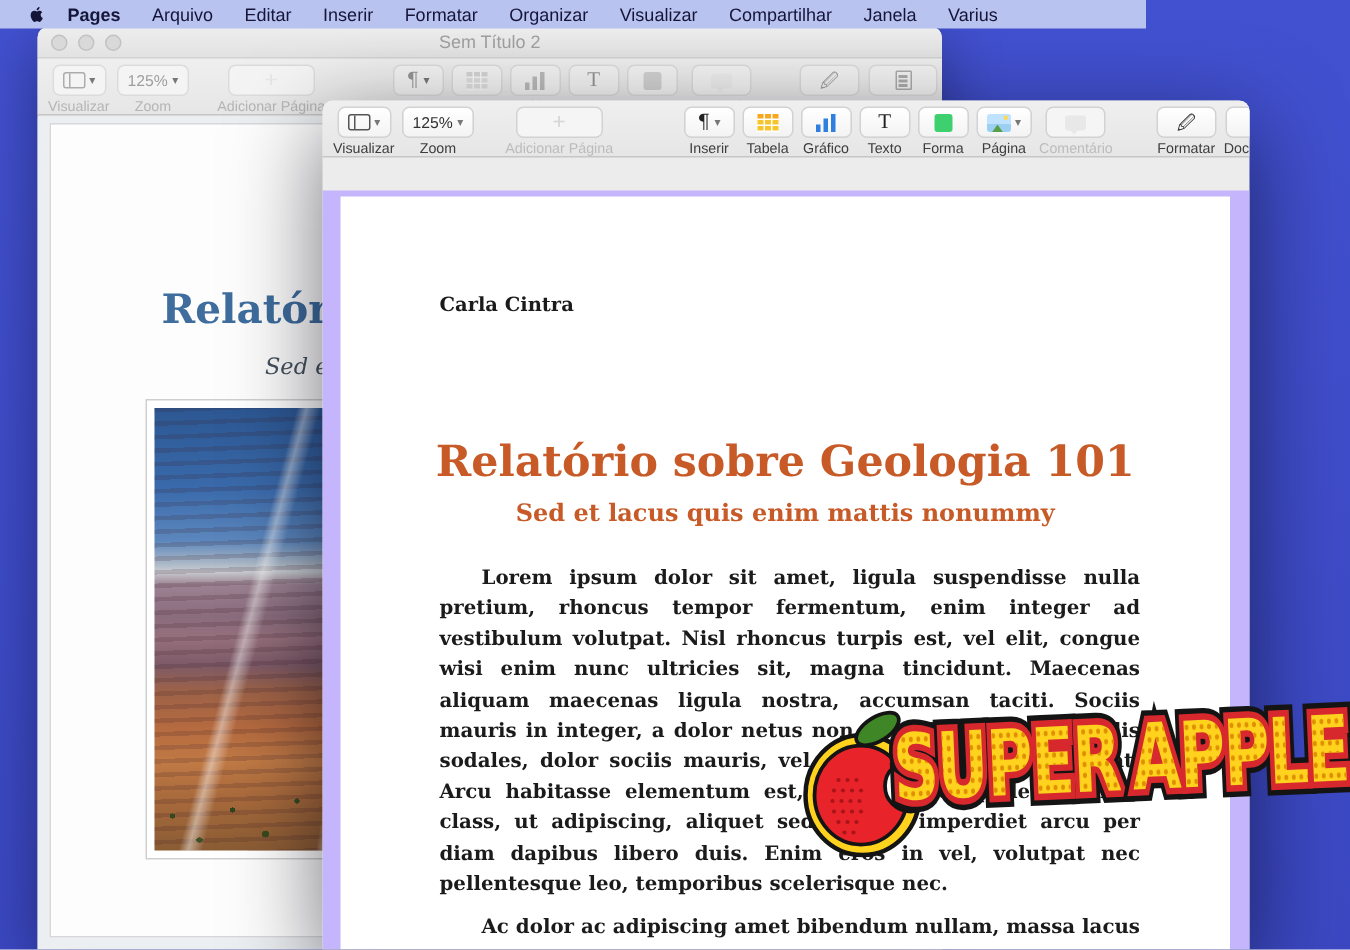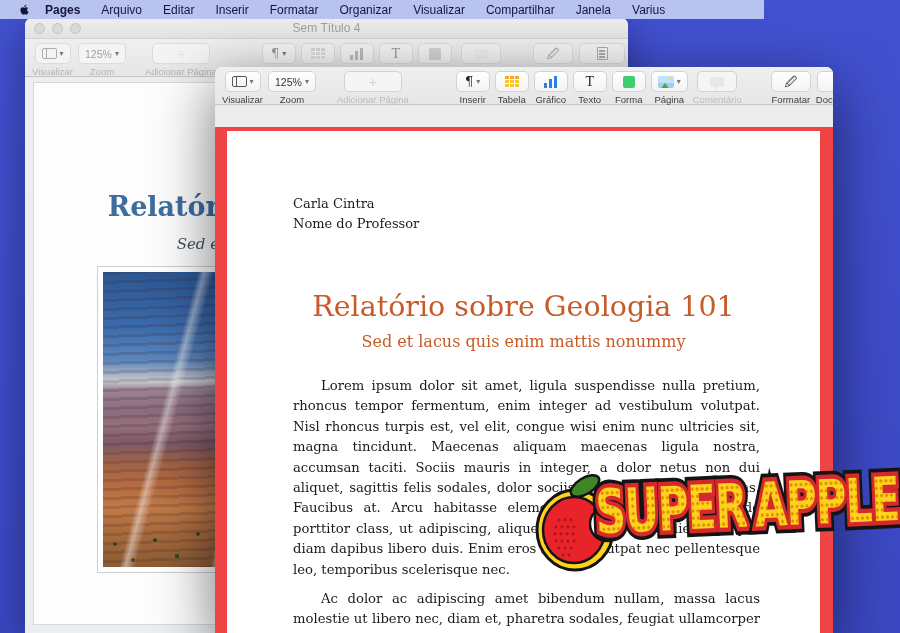--- a/index.html
+++ b/index.html
@@ -115,21 +115,21 @@
       repeating-linear-gradient(178deg,rgba(60,30,40,.18) 0 3px,transparent 3px 9px),
       linear-gradient(180deg,
         #2c5792 0%, #3a6aab 18%, #5c87bd 30%, #a8b6c6 35%, #c9cdd2 37%,
         #9c8292 40%, #8a6c7d 47%, #96707c 52%, #7d5a68 58%,
         #9c6248 64%, #b56a3f 72%, #c07a45 80%, #a96a3c 88%, #8a5c34 100%);
   }
   
   #frontwin { left:215px; top:67px; width:618px; height:566px;
     box-shadow:0 18px 60px rgba(0,0,15,.55); }
   #frontwin .content { position:absolute; top:60px; bottom:0; left:0; right:0;
-    background:#ef4444; }
+    background:#c4b5fd;font-weight:bold; }
   #frontwin .page { position:absolute; left:12px; right:13px; top:4px; bottom:0;
     background:#ffffff; overflow:hidden;
     font-family:"DejaVu Serif","Liberation Serif",serif; color:#1b1b1b; }
   .doc-header { position:absolute; left:66px; top:63px; font-size:13px;
     line-height:20px; }
   .doc-title { position:absolute; top:159px; left:0; right:0; text-align:center;
     font-size:28.5px; color:#c75a27; }
   .doc-subtitle { position:absolute; top:201px; left:0; right:0; text-align:center;
     font-size:16px; color:#c75a27; }
   .doc-body { position:absolute; left:66px; right:60px; top:245px;
@@ -160,21 +160,21 @@
 </head>
 <body>
 
 <div class="window" id="backwin">
   <div class="titlebar">
     <div class="tl-group">
       <span class="tl gray"></span>
       <span class="tl gray"></span>
       <span class="tl gray"></span>
     </div>
-    <div class="win-title inactive">Sem Título 4</div>
+    <div class="win-title inactive">Sem Título 2</div>
   </div>
   <div class="toolbar gray">
     <div class="tb-btn">
       <span class="tb-shell">
           <span class="ic ic-pane"></span>
           <span class="chev">▾</span>
         </span>
       <span class="tb-label">Visualizar</span>
     </div>
     <div class="tb-btn">
@@ -355,21 +355,20 @@
     <div class="tb-btn">
       <span class="tb-shell" style="min-width:46px"></span>
       <span class="tb-label">Documento</span>
     </div>
 
   </div>
   <div class="content">
     <div class="page">
       <div class="doc-header">
         <div>Carla Cintra</div>
-        <div>Nome do Professor</div>
       </div>
       <div class="doc-title">Relatório sobre Geologia 101</div>
       <div class="doc-subtitle">Sed et lacus quis enim mattis nonummy</div>
       <div class="doc-body">
         <p>Lorem ipsum dolor sit amet, ligula suspendisse nulla pretium, rhoncus tempor fermentum, enim integer ad vestibulum volutpat. Nisl rhoncus turpis est, vel elit, congue wisi enim nunc ultricies sit, magna tincidunt. Maecenas aliquam maecenas ligula nostra, accumsan taciti. Sociis mauris in integer, a dolor netus non dui aliquet, sagittis felis sodales, dolor sociis mauris, vel eu libero cras. Faucibus at. Arcu habitasse elementum est, ipsum purus pede porttitor class, ut adipiscing, aliquet sed auctor, imperdiet arcu per diam dapibus libero duis. Enim eros in vel, volutpat nec pellentesque leo, temporibus scelerisque nec.</p>
         <p>Ac dolor ac adipiscing amet bibendum nullam, massa lacus molestie ut libero nec, diam et, pharetra sodales, feugiat ullamcorper id tempor eget id vitae. Mauris pretium aliquet, lectus tincidunt. Porttitor mollis imperdiet libero senectus pulvinar. Etiam molestie mauris ligula laoreet, vehicula eleifend. Repellat orci erat et, sem cum, ultricies sollicitudin amet eleifend dolor nullam erat, malesuada est leo ac. Varius natoque turpis elementum est. Duis montes, tellus lobortis lacus amet arcu et. In vitae vel, wisi at, id praesent bibendum libero faucibus porta egestas, quisque praesent ipsum fermentum placerat.</p>
       </div>
     </div>
   </div>
 </div>

